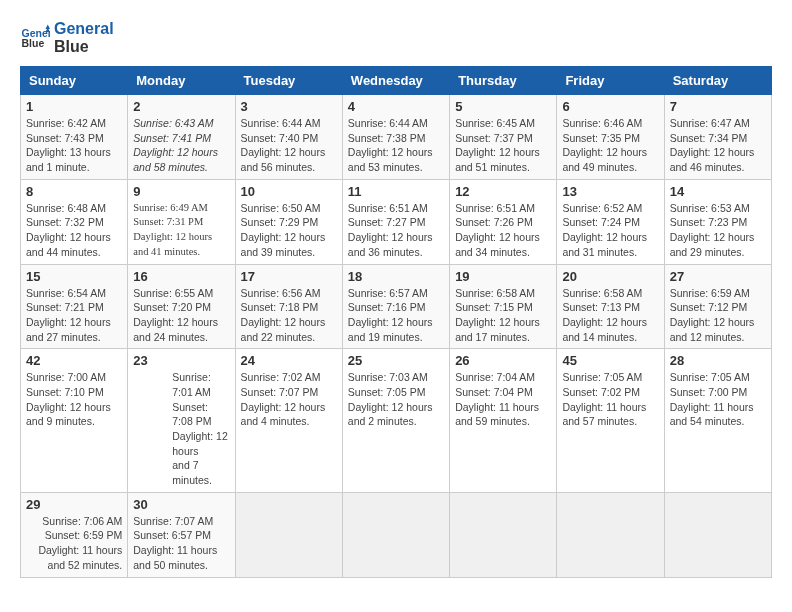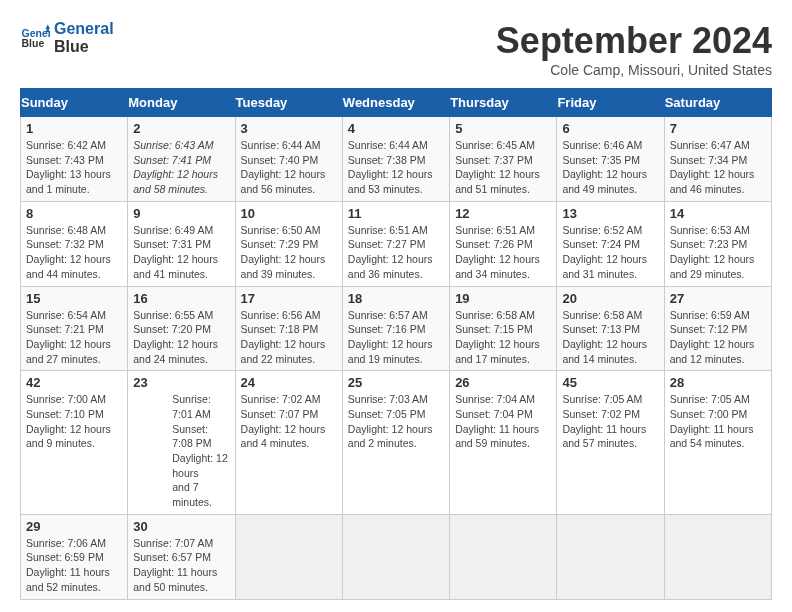--- a/index.html
+++ b/index.html
@@ -38,21 +38,21 @@
       color: #555;
     }
     table {
       width: 100%;
       border-collapse: collapse;
       font-size: 11px;
     }
     thead tr th {
       background-color: #1a5fa8;
       color: #fff;
-      padding: 6px 0;
+      padding: 6px 8px;
       text-align: left;
       font-size: 13px;
       font-weight: bold;
       border: 1px solid #1a5fa8;
     }
     tbody tr td {
       border: 1px solid #ccc;
       padding: 4px 5px;
       vertical-align: top;
       background: #fff;
@@ -90,24 +90,20 @@
       <text x="2" y="18" font-size="14" font-weight="bold" fill="#1a5fa8">General</text>
       <text x="2" y="32" font-size="14" font-weight="bold" fill="#333">Blue</text>
       <polygon points="34,8 40,8 37,2" fill="#1a5fa8"></polygon>
       <polygon points="36,10 42,10 39,4" fill="#1a5fa8" transform="translate(-2,2)"></polygon>
     </svg>
     <div>
       <div style="font-size:16px;font-weight:bold;color:#1a5fa8;">General</div>
       <div style="font-size:16px;font-weight:bold;color:#333;">Blue</div>
     </div>
   </div>
-  <div class="title-section">
-    <div class="month-title">September 2024</div>
-    <div class="location-title">Cole Camp, Missouri, United States</div>
-  </div>
 </div>
 
 <table>
   <thead>
     <tr>
     <th>Sunday</th>
         <th>Monday</th>
         <th>Tuesday</th>
         <th>Wednesday</th>
         <th>Thursday</th>
@@ -170,21 +166,21 @@
       <tr>
         <td>
           <span class="day-num">8</span>
           <div class="day-info" style="white-space: pre-line;">Sunrise: 6:48 AM
 Sunset: 7:32 PM
 Daylight: 12 hours
 and 44 minutes.</div>
         </td>
         <td>
           <span class="day-num">9</span>
-          <div class="day-info" style="white-space: pre-line;">Sunrise: 6:49 AM
+          <div class="day-info" style="white-space: pre-line; font-family: Liberation Serif, serif;">Sunrise: 6:49 AM
 Sunset: 7:31 PM
 Daylight: 12 hours
 and 41 minutes.</div>
         </td>
         <td>
           <span class="day-num">10</span>
           <div class="day-info" style="white-space: pre-line;">Sunrise: 6:50 AM
 Sunset: 7:29 PM
 Daylight: 12 hours
 and 39 minutes.</div>
@@ -316,21 +312,21 @@
           <span class="day-num">28</span>
           <div class="day-info" style="white-space: pre-line;">Sunrise: 7:05 AM
 Sunset: 7:00 PM
 Daylight: 11 hours
 and 54 minutes.</div>
         </td>
       </tr>
       <tr>
         <td>
           <span class="day-num">29</span>
-          <div class="day-info" style="white-space: pre-line;">Sunrise: 7:06 AM
+          <div class="day-info" style="white-space: pre-line; text-align: right;">Sunrise: 7:06 AM
 Sunset: 6:59 PM
 Daylight: 11 hours
 and 52 minutes.</div>
         </td>
         <td>
           <span class="day-num">30</span>
           <div class="day-info" style="white-space: pre-line;">Sunrise: 7:07 AM
 Sunset: 6:57 PM
 Daylight: 11 hours
 and 50 minutes.</div>

